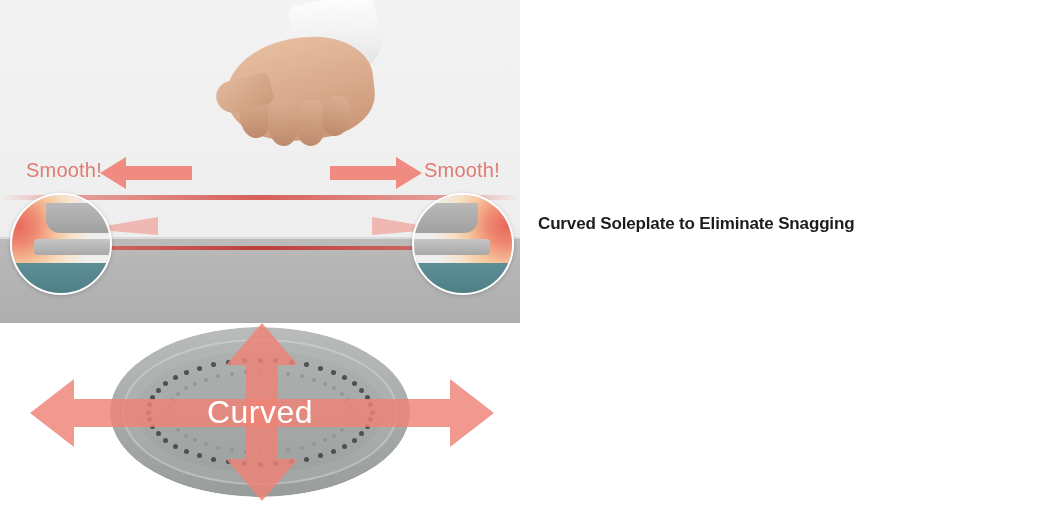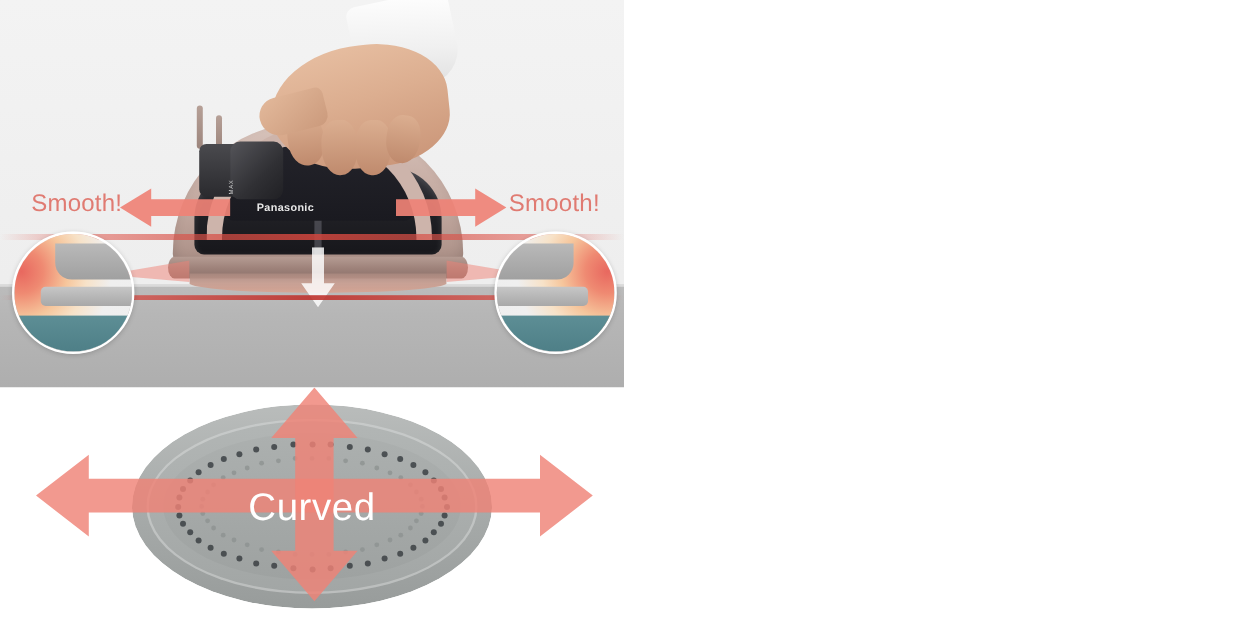--- a/index.html
+++ b/index.html
@@ -356,21 +356,21 @@
     left: 0;
     top: 323px;
     width: 520px;
     height: 198px;
     background: #ffffff;
     overflow: hidden;
   }
   .soleplate-oval {
     position: absolute;
     left: 110px;
-    top: 14px;
+    top: 4px;
     width: 300px;
     height: 170px;
   }
   .oval-outer {
     position: absolute;
     inset: 0;
     background: linear-gradient(180deg, #b9bcbb 0%, #a9adac 45%, #989c9b 100%);
     border-radius: 50% / 50%;
     clip-path: ellipse(50% 50% at 50% 50%);
   }
@@ -447,38 +447,20 @@
 </head>
 <body>
 
 <div id="root">
 
   <div class="hero-panel">
     <div class="hero-bg"></div>
     <div class="hero-table"></div>
     <div class="hero-table-edge"></div>
 
-    <div class="iron">
-      <div class="iron-spout"></div>
-      <div class="iron-spout2"></div>
-      <div class="iron-shell"></div>
-      <div class="iron-knob-left"></div>
-      <div class="iron-dial"></div>
-      <div class="iron-window"></div>
-      <div class="iron-max">MAX</div>
-      <div class="iron-brand">Panasonic</div>
-      <div class="iron-handle"></div>
-      <div class="iron-handle-inner"></div>
-      <div class="iron-base"></div>
-      <div class="iron-plate"></div>
-
-      <svg class="iron-down-arrow" viewBox="0 0 30 52">
-        <polygon points="10,0 20,0 20,30 29,30 15,50 1,30 10,30" fill="#ffffff" opacity="0.82"></polygon>
-      </svg>
-    </div>
 
     <div class="hand">
       <div class="hand-sleeve"></div>
       <div class="hand-back"></div>
       <div class="knuckle k1"></div>
       <div class="knuckle k2"></div>
       <div class="knuckle k3"></div>
       <div class="knuckle k4"></div>
       <div class="thumb"></div>
     </div>
@@ -622,15 +604,16 @@
 
     <svg class="cross-arrows" viewBox="0 0 500 190">
 
       <polygon points="18,96 62,62 62,82 438,82 438,62 482,96 438,130 438,110 62,110 62,130" fill="#ef8276" opacity="0.82"></polygon>
 
       <polygon points="250,6 286,48 266,48 266,142 286,142 250,184 214,142 234,142 234,48 214,48" fill="#ef8276" opacity="0.82"></polygon>
     </svg>
   </div>
 
   <div class="text-col">
+    <h2 class="feature-title">Curved Soleplate to Eliminate Snagging</h2>
   </div>
 
 </div>
 
 </body></html>

